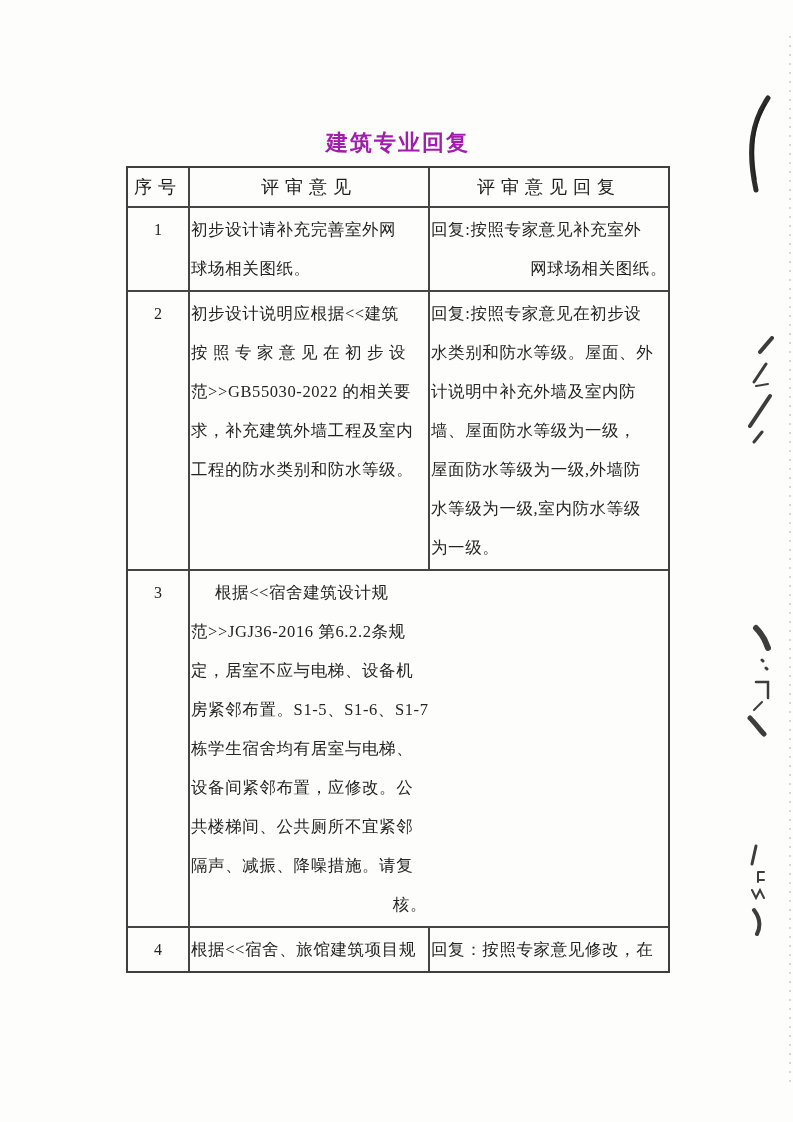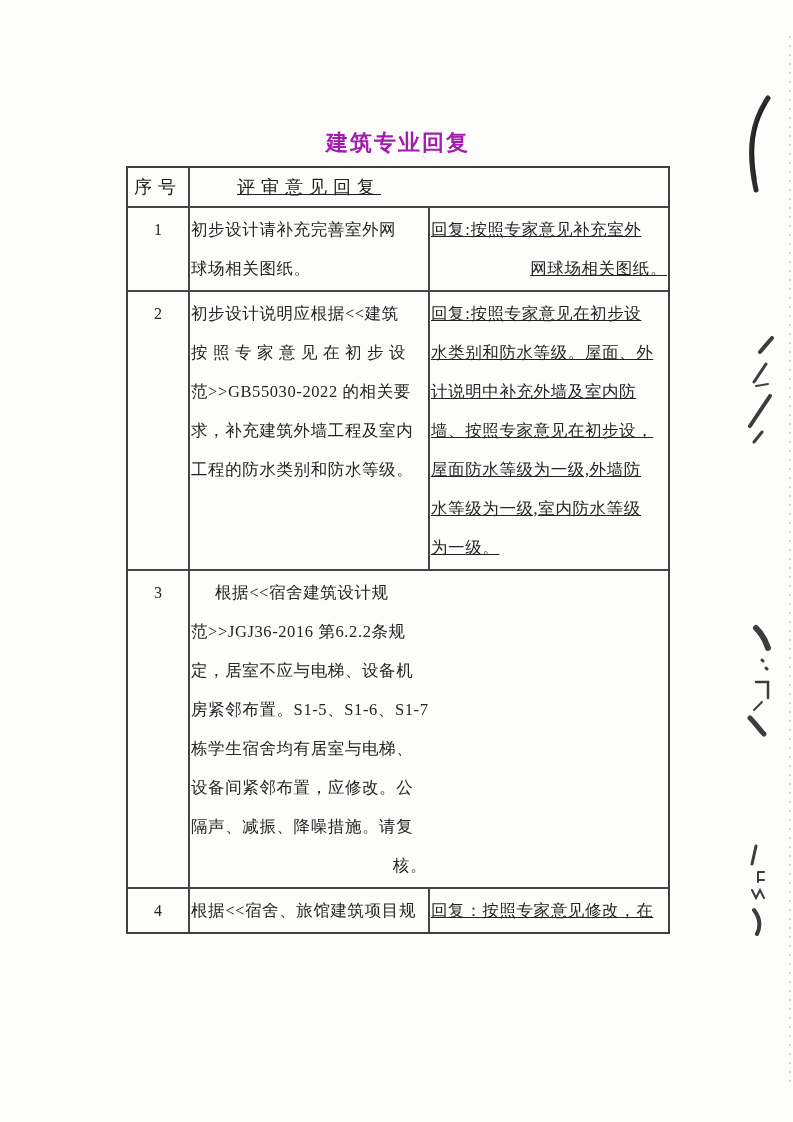--- a/index.html
+++ b/index.html
@@ -17,21 +17,21 @@
   .rtable{
     position:absolute;left:126px;top:166px;width:544px;
     border:2px solid #3f3f3f;box-sizing:border-box;
   }
   .trow{display:flex;border-top:2px solid #454545;}
   .trow.thead{border-top:none;}
   .tcell{box-sizing:border-box;padding:2px 1px;overflow:hidden;}
   .tcell + .tcell{border-left:2px solid #454545;}
   .col-num{width:60px;text-align:center;padding:2px 2px;}
   .col-op{width:240px;}
-  .col-re{width:240px;text-decoration:underline;}
+  .col-re{width:240px;}
   .hcell{height:38px;line-height:38px;text-align:center;
     font-size:18px;letter-spacing:6px;padding:0 4px;color:#1e1e1e;}
   .line{
     line-height:39px;height:39px;font-size:16.5px;letter-spacing:0.6px;
     white-space:nowrap;color:#242424;
   }
   .col-num .line{font-size:16px;letter-spacing:0;}
   .line.center{text-align:right;}
   .line.stretch{letter-spacing:5.5px;}
   .line.indent{text-indent:24px;}
@@ -43,20 +43,21 @@
   }
 </style>
 </head>
 <body>
 
 <h1 class="doc-title">建筑专业回复</h1>
 
 <div class="rtable">
   <div class="trow thead">
     <div class="tcell col-num hcell">序号</div>
+    <div class="tcell col-op hcell">评审意见</div>
     <div class="tcell col-re hcell">评审意见回复</div>
   </div>
   <div id="table-body">
       <div class="trow">
         <div class="tcell col-num">
           <div class="line">1</div>
         </div>
         <div class="tcell col-op">
           <div class="line">初步设计请补充完善室外网</div>
           <div class="line">球场相关图纸。</div>
@@ -74,37 +75,38 @@
           <div class="line">初步设计说明应根据&lt;&lt;建筑</div>
           <div class="line stretch">按照专家意见在初步设</div>
           <div class="line">范&gt;&gt;GB55030-2022 的相关要</div>
           <div class="line">求，补充建筑外墙工程及室内</div>
           <div class="line">工程的防水类别和防水等级。</div>
         </div>
         <div class="tcell col-re">
           <div class="line">回复:按照专家意见在初步设</div>
           <div class="line">水类别和防水等级。屋面、外</div>
           <div class="line">计说明中补充外墙及室内防</div>
-          <div class="line">墙、按照专家意见在初步设，</div>
+          <div class="line">墙、屋面防水等级为一级，</div>
           <div class="line">屋面防水等级为一级,外墙防</div>
           <div class="line">水等级为一级,室内防水等级</div>
           <div class="line">为一级。</div>
         </div>
       </div>
       <div class="trow">
         <div class="tcell col-num">
           <div class="line">3</div>
         </div>
         <div class="tcell col-op">
           <div class="line indent">根据&lt;&lt;宿舍建筑设计规</div>
           <div class="line">范&gt;&gt;JGJ36-2016 第6.2.2条规</div>
           <div class="line">定，居室不应与电梯、设备机</div>
           <div class="line">房紧邻布置。S1-5、S1-6、S1-7</div>
           <div class="line">栋学生宿舍均有居室与电梯、</div>
           <div class="line">设备间紧邻布置，应修改。公</div>
+          <div class="line">共楼梯间、公共厕所不宜紧邻</div>
           <div class="line">隔声、减振、降噪措施。请复</div>
           <div class="line center">核。</div>
         </div>
       </div>
       <div class="trow">
         <div class="tcell col-num">
           <div class="line">4</div>
         </div>
         <div class="tcell col-op">
           <div class="line">根据&lt;&lt;宿舍、旅馆建筑项目规</div>

